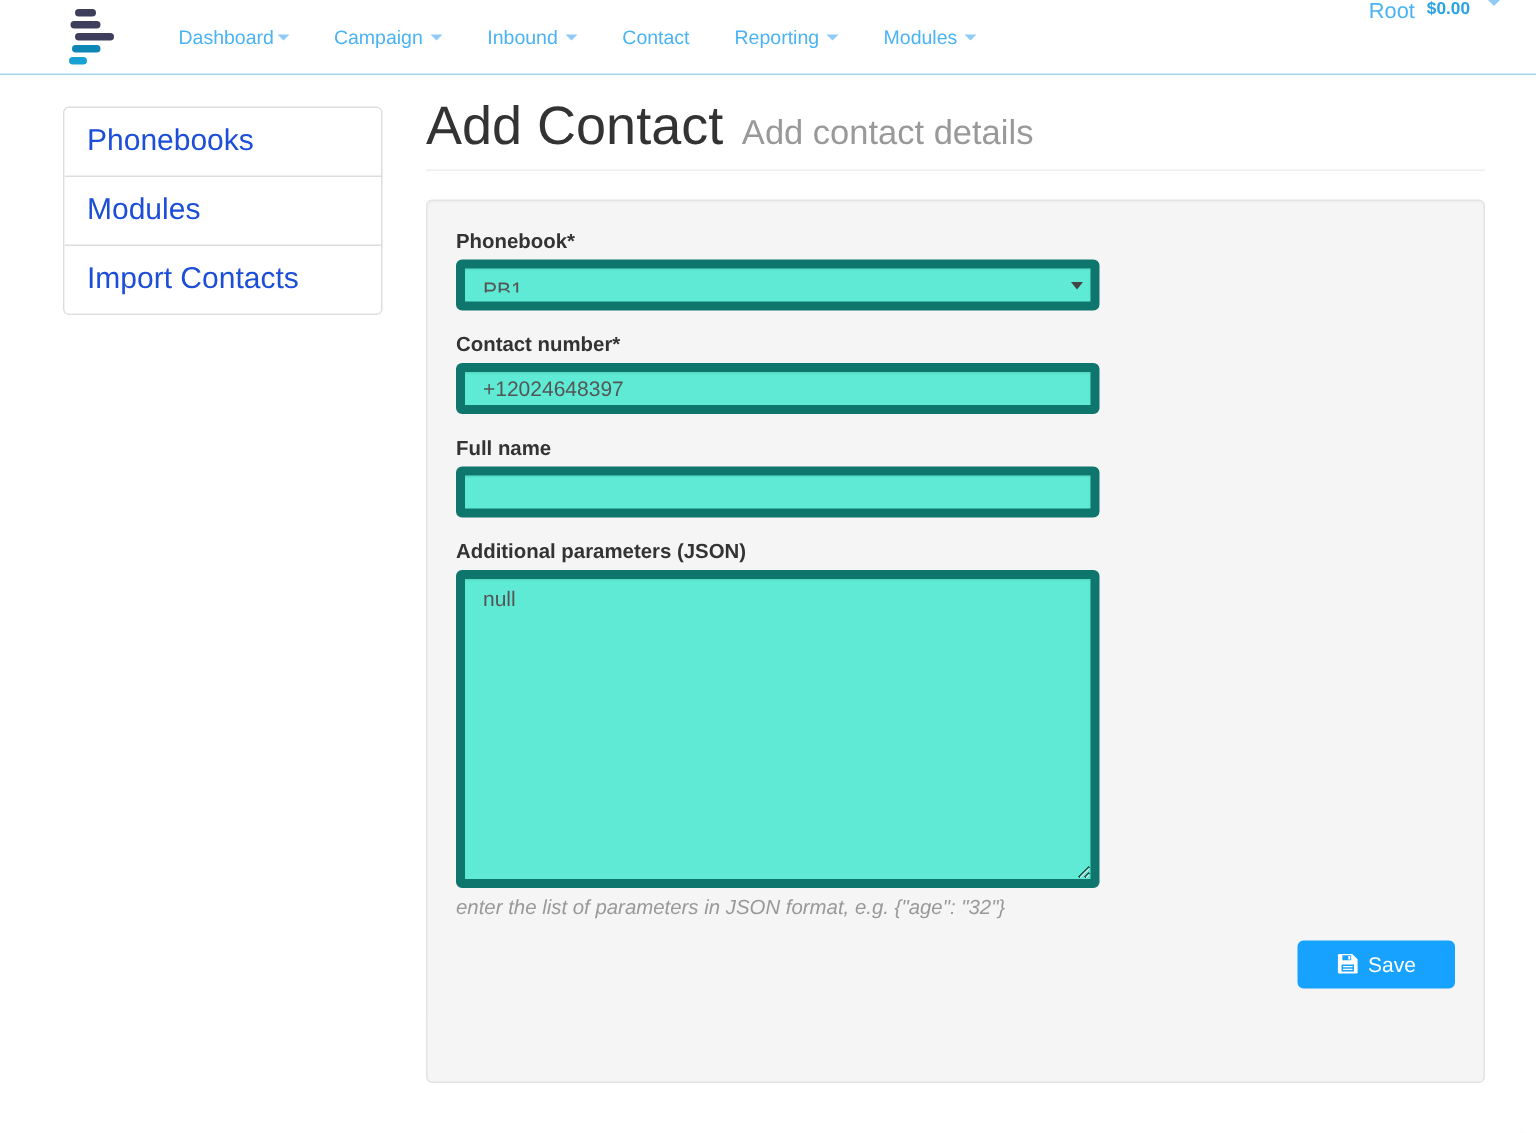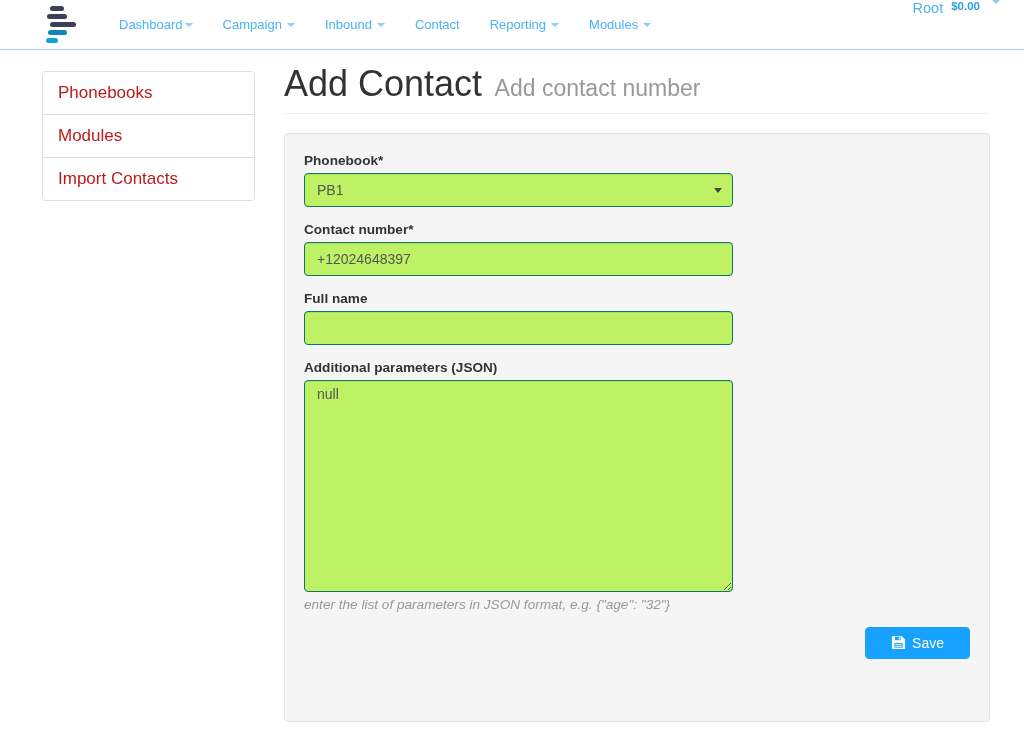--- a/index.html
+++ b/index.html
@@ -87,22 +87,22 @@
     top: 21px;
     width: 213px;
     border: 1px solid #dddddd;
     border-radius: 4px;
     background: #ffffff;
     overflow: hidden;
   }
   .side-item {
     display: block;
     padding: 11px 15px;
-    font-size: 17px;
-    color: #b91c1c;
+    font-size: 20px;
+    color: #1d4ed8;
     border-bottom: 1px solid #dddddd;
     background: #ffffff;
     cursor: pointer;
     text-decoration: none;
   }
   .side-item:last-child { border-bottom: none; }
 
   
   .main {
     position: absolute;
@@ -147,22 +147,22 @@
     color: #333333;
     margin-bottom: 5px;
   }
   .form-control {
     display: block;
     width: 429px;
     height: 34px;
     padding: 6px 12px;
     font-size: 14px;
     color: #555555;
-    background: #bef264;
-    border: 1px solid #0f766e;
+    background: #5eead4;
+    border: 6px solid #0f766e;
     border-radius: 4px;
     font-family: "Liberation Sans", sans-serif;
     box-shadow: inset 0 1px 1px rgba(0,0,0,.075);
     outline: none;
   }
   .select-wrap { position: relative; width: 429px; }
   select.form-control {
     appearance: none;
     -webkit-appearance: none;
     -moz-appearance: none;
@@ -268,21 +268,21 @@
     </a>
     <a class="side-item" href="#">
       <span>Import Contacts</span>
     </a>
   </div>
 
   <div class="main">
 
     <div class="page-header">
       <h1 class="page-title">Add Contact</h1>
-      <span class="page-subtitle">Add contact number</span>
+      <span class="page-subtitle">Add contact details</span>
     </div>
 
     <div class="panel">
 
       <div class="form-group">
         <label class="form-label">Phonebook*</label>
         <div class="select-wrap">
           <select class="form-control">
             <option>PB1</option>
           </select>

